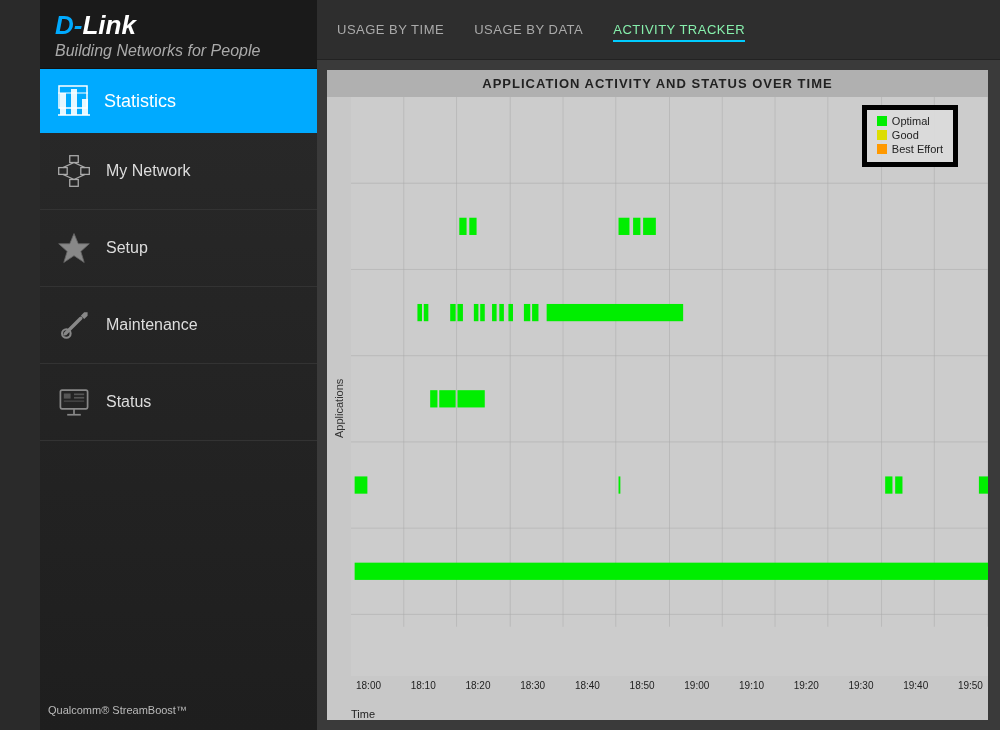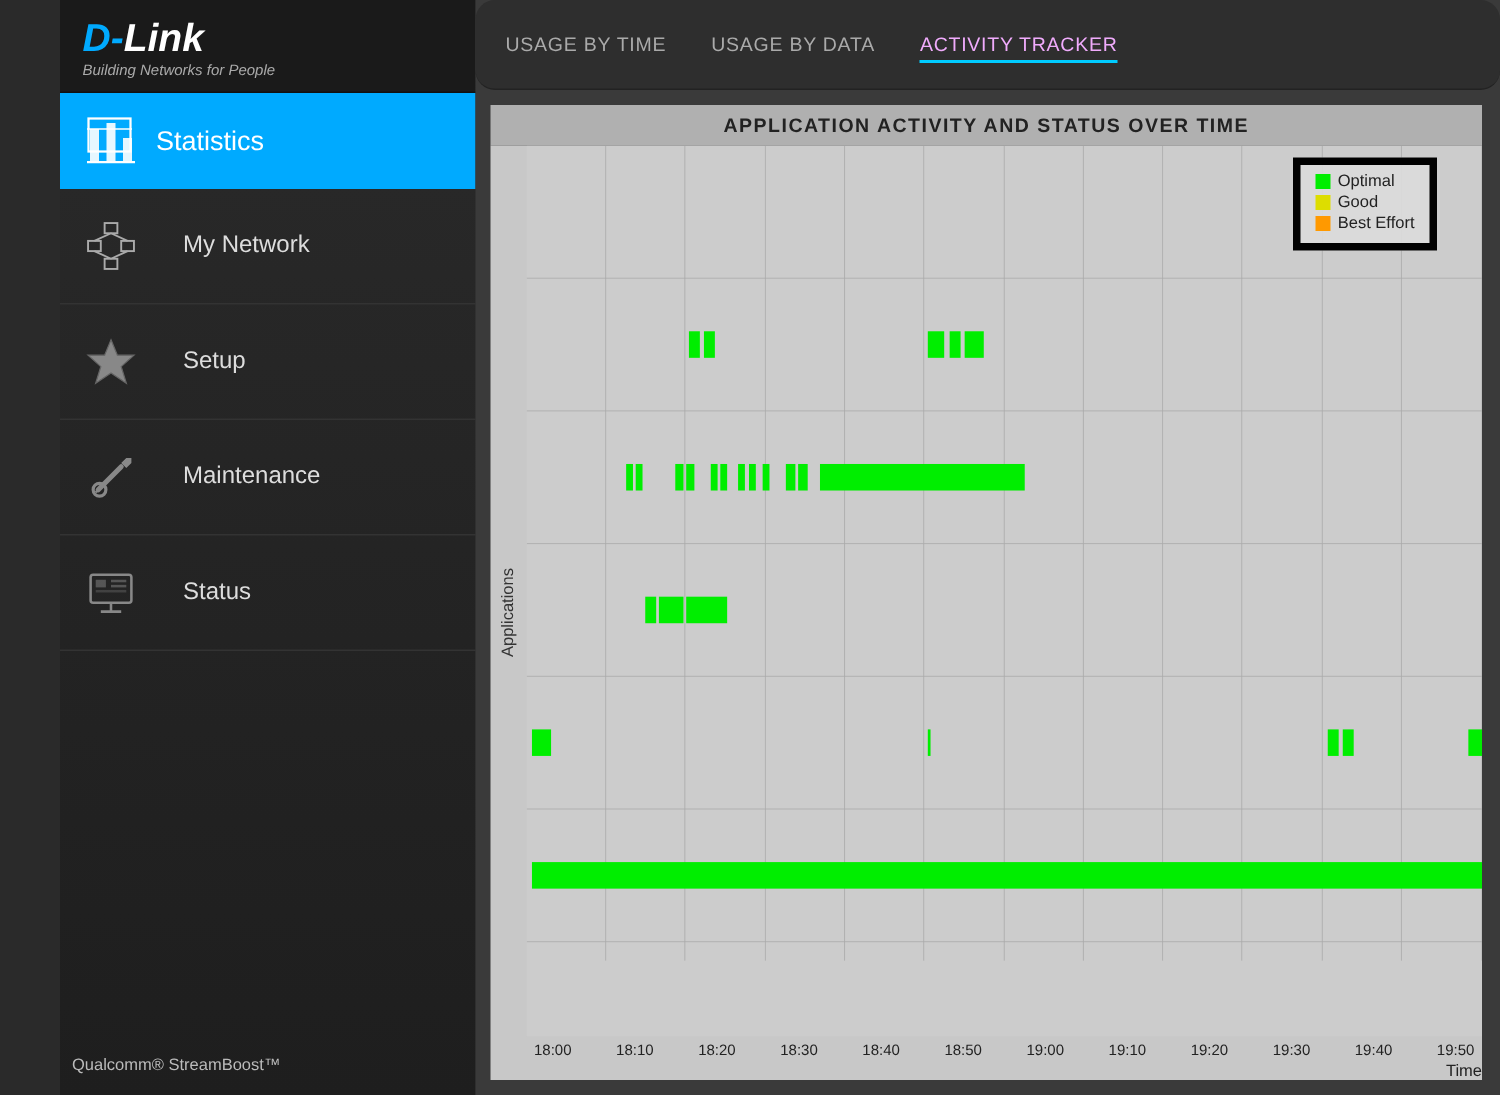--- a/index.html
+++ b/index.html
@@ -17,21 +17,21 @@
     }
 
     .logo-area {
       background: #1a1a1a;
       padding: 10px 15px 8px;
       border-bottom: 1px solid #111;
     }
 
     .logo-subtitle {
       color: #aaa;
-      font-size: 10px;
+      font-size: 16px;
       font-style: italic;
       margin-top: 1px;
     }
 
     
     .nav-item-active {
       background: #00aaff;
       display: flex;
       align-items: center;
       padding: 14px 16px;
@@ -41,21 +41,21 @@
     .nav-item-active .nav-label {
       color: #fff;
       font-size: 18px;
       font-weight: normal;
     }
 
     .nav-item {
       display: flex;
       align-items: center;
       padding: 20px 16px;
-      gap: 30px;
+      gap: 14px;
       cursor: pointer;
       border-bottom: 1px solid #333;
     }
     .nav-label-normal {
       color: #ddd;
       font-size: 16px;
     }
 
     .icon-box {
       width: 36px;
@@ -81,32 +81,31 @@
 
     
     .top-tabs {
       background: #2e2e2e;
       display: flex;
       align-items: center;
       padding: 0 20px;
       height: 60px;
       gap: 30px;
       border-bottom: 1px solid #222;
-      border-radius: 13px;
     }
 
     .tab-label {
       color: #aaa;
       font-size: 13px;
       letter-spacing: 0.5px;
       cursor: pointer;
       padding: 5px 0;
     }
     .tab-label.active {
-      color: #f0abfc;
+      color: #86efac;
       border-bottom: 2px solid #00ccff;
       padding-bottom: 3px;
     }
 
     
     .chart-container {
       flex: 1;
       padding: 10px 12px 10px 10px;
       display: flex;
       flex-direction: column;
@@ -175,24 +174,24 @@
     
     .chart-svg {
       position: absolute;
       top: 0; left: 0;
       width: 100%;
       height: 100%;
     }
     .x-tick { color: #222; font-size: 10px; text-align: center; }
 
     .x-axis-title {
-      text-align: right;
+      text-align: left;
       color: #222;
       font-size: 11px;
-      margin-top: 2px;
+      margin-top: 17px;
     }
   </style>
 </head>
 <body>
 
 <div class="sidebar">
 
   <div class="logo-area">
     <div style="font-size:26px; font-weight:bold; font-style:italic; color:#fff;">
       <span style="color:#00aaff;">D</span><span style="color:#00aaff;">-</span><span>Link</span>

